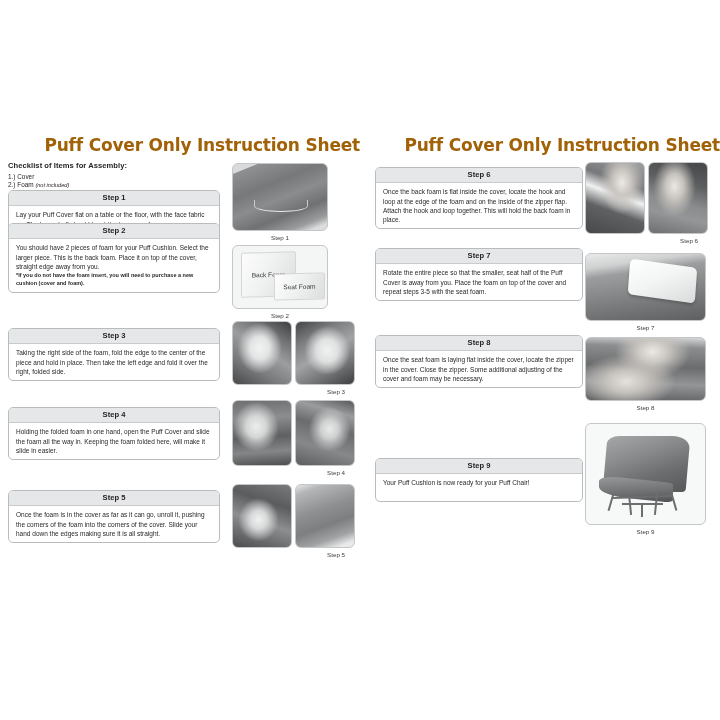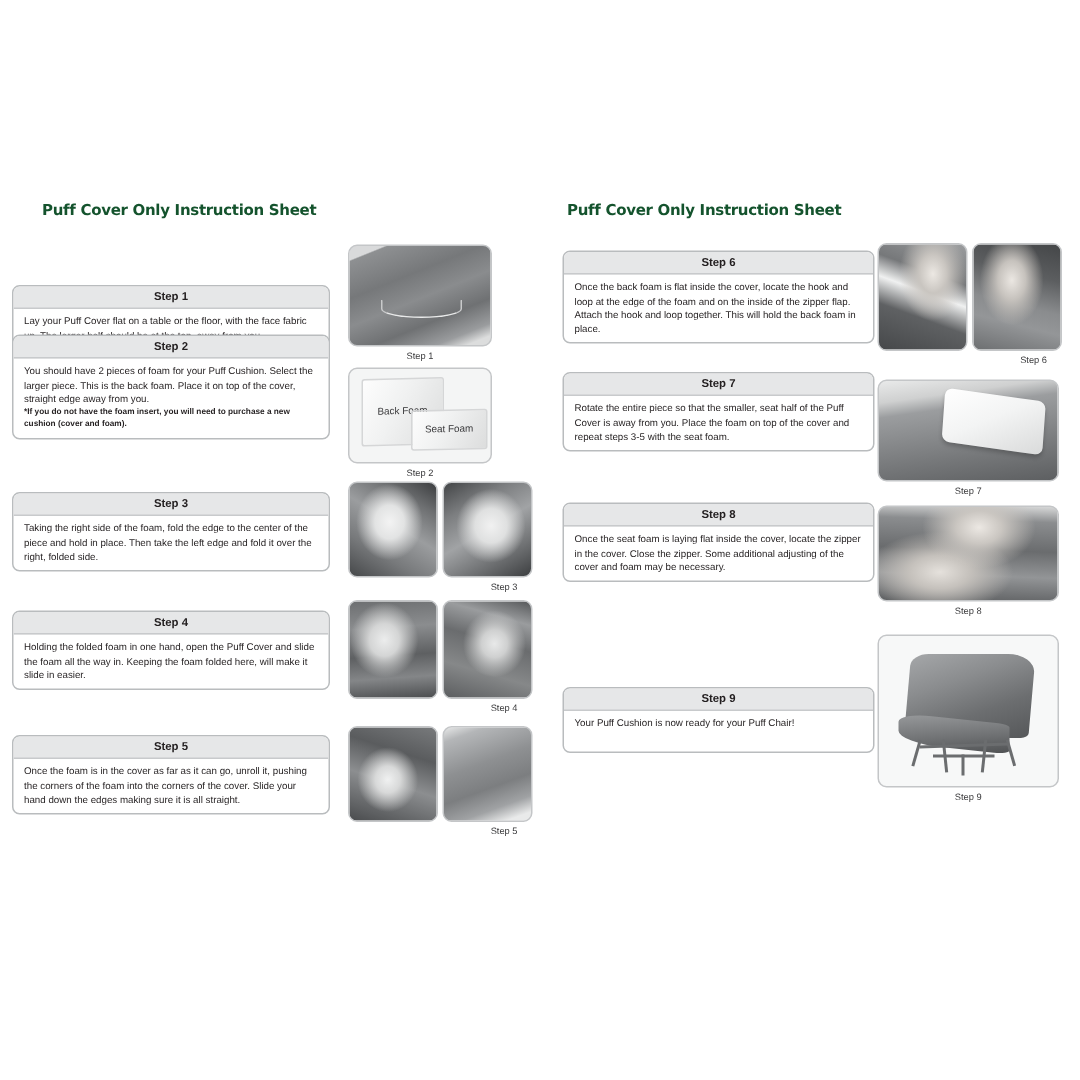--- a/index.html
+++ b/index.html
@@ -31,26 +31,26 @@
     height: 470px;
   }
   .column.left  { left: 0px; }
   .column.right { left: 360px; }
 
   .sheet-title {
     position: absolute;
     top: 0px;
     left: 0;
     width: 360px;
-    text-align: left;
+    text-align: right;
     font-family: "DejaVu Sans", sans-serif;
-    font-size: 10px;
+    font-size: 17px;
     font-weight: bold;
     letter-spacing: -0.2px;
-    color: #14532d;
+    color: #a16207;
   }
   .column.left .sheet-title  { padding-left: 28px; box-sizing: border-box; }
   .column.right .sheet-title { padding-left: 18px; box-sizing: border-box; }
 
   
   .checklist {
     position: absolute;
     left: 8px;
     top: 26px;
     width: 210px;
@@ -286,20 +286,32 @@
 </style>
 </head>
 <body>
 
 <div class="page">
 
   <div class="column left">
 
     <div class="sheet-title">Puff Cover Only Instruction Sheet</div>
 
+    <div class="checklist">
+      <div class="checklist-title">Checklist of Items for Assembly:</div>
+      <div class="checklist-item">
+        <span>1.)</span>
+        <span>Cover</span>
+      </div>
+      <div class="checklist-item">
+        <span>2.)</span>
+        <span>Foam</span>
+        <span class="note">(not included)</span>
+      </div>
+    </div>
 
     <div class="step-box" id="lb1">
       <div class="step-head">Step 1</div>
       <div class="step-body">Lay your Puff Cover flat on a table or the floor, with the face fabric up. The larger half should be at the top, away from  you.</div>
     </div>
 
     <div class="step-box" id="lb2">
       <div class="step-head">Step 2</div>
       <div class="step-body">
         <span>You should have 2 pieces of foam for your Puff Cushion. Select the larger piece. This is the back foam. Place it on top of the cover, straight edge away from you.</span>

